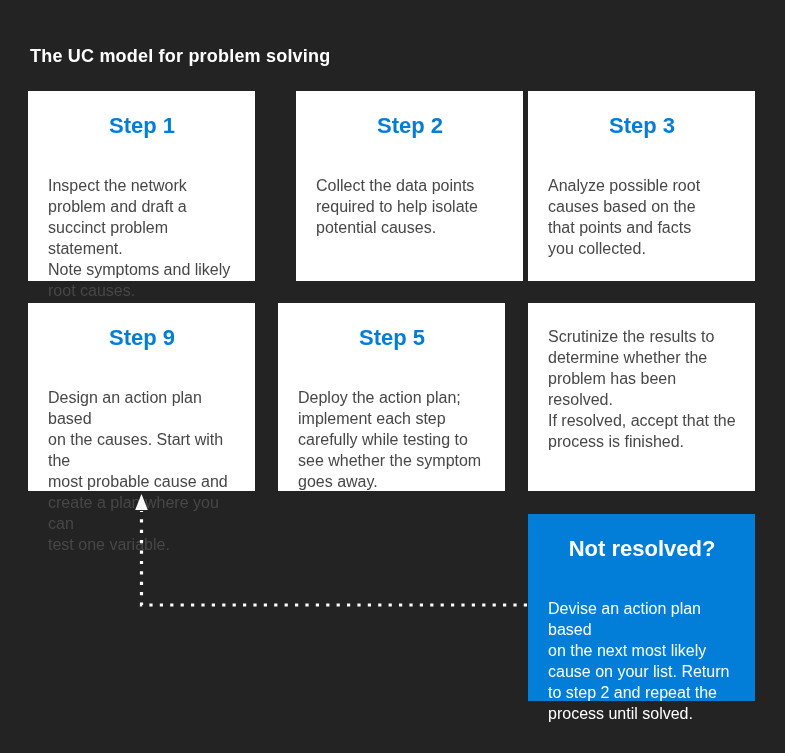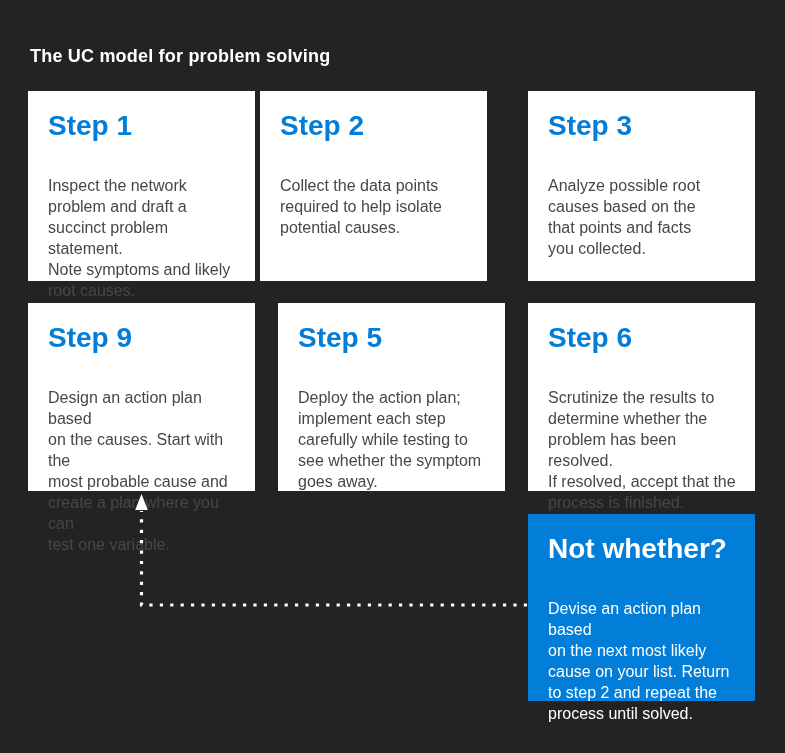--- a/index.html
+++ b/index.html
@@ -31,32 +31,33 @@
     font-weight: 700;
     letter-spacing: 0.2px;
   }
   .card {
     position: absolute;
     width: 227px;
     background: var(--card);
     padding: 23px 19px 0 20px;
   }
   .card.pos-r1c1 { left: 28px;  top: 91px;  height: 190px; }
-  .card.pos-r1c2 { left: 260px; top: 91px;  height: 190px; }
+  .card.pos-r1c2 { left: 296px; top: 91px;  height: 190px; }
   .card.pos-r1c3 { left: 528px; top: 91px;  height: 190px; }
   .card.pos-r2c1 { left: 28px;  top: 303px; height: 188px; }
   .card.pos-r2c2 { left: 278px; top: 303px; height: 188px; }
   .card.pos-r2c3 { left: 528px; top: 303px; height: 188px; }
   .card.pos-r3c3 { left: 528px; top: 514px; height: 187px; }
   .card-heading {
-    font-size: 28px;
+    font-size: 22px;
     font-weight: 700;
     color: var(--accent);
     line-height: 24px;
     margin-bottom: 37px;
+    text-align: center;
   }
   .card-text {
     font-size: 16px;
     line-height: 21px;
     color: var(--body-text);
     white-space: pre-line;
   }
   .card.blue-card { background: var(--accent); }
   .card.blue-card .card-heading { color: var(--white-text); }
   .card.blue-card .card-text { color: var(--white-text); }
@@ -111,30 +112,29 @@
   <div class="card pos-r2c2">
     <h2 class="card-heading">Step 5</h2>
     <p class="card-text">Deploy the action plan;
 implement each step
 carefully while testing to
 see whether the symptom
 goes away.</p>
   </div>
 
   <div class="card pos-r2c3">
-    <h2 class="card-heading">Step 6</h2>
     <p class="card-text">Scrutinize the results to
 determine whether the
 problem has been resolved.
 If resolved, accept that the
 process is finished.</p>
   </div>
 
   <div class="card blue-card pos-r3c3">
-    <h2 class="card-heading">Not whether?</h2>
+    <h2 class="card-heading">Not resolved?</h2>
     <p class="card-text">Devise an action plan based
 on the next most likely
 cause on your list. Return
 to step 2 and repeat the
 process until solved.</p>
   </div>
 
   <svg class="arrow-overlay" width="785" height="753" viewBox="0 0 785 753" xmlns="http://www.w3.org/2000/svg">
     <polyline points="527,605 141.5,605 141.5,511" fill="none" stroke="#ffffff" stroke-width="3.2" stroke-dasharray="3.2 7.2"></polyline>
     <path d="M 141.5 494 L 147.8 510 L 135.2 510 Z" fill="#ffffff"></path>

